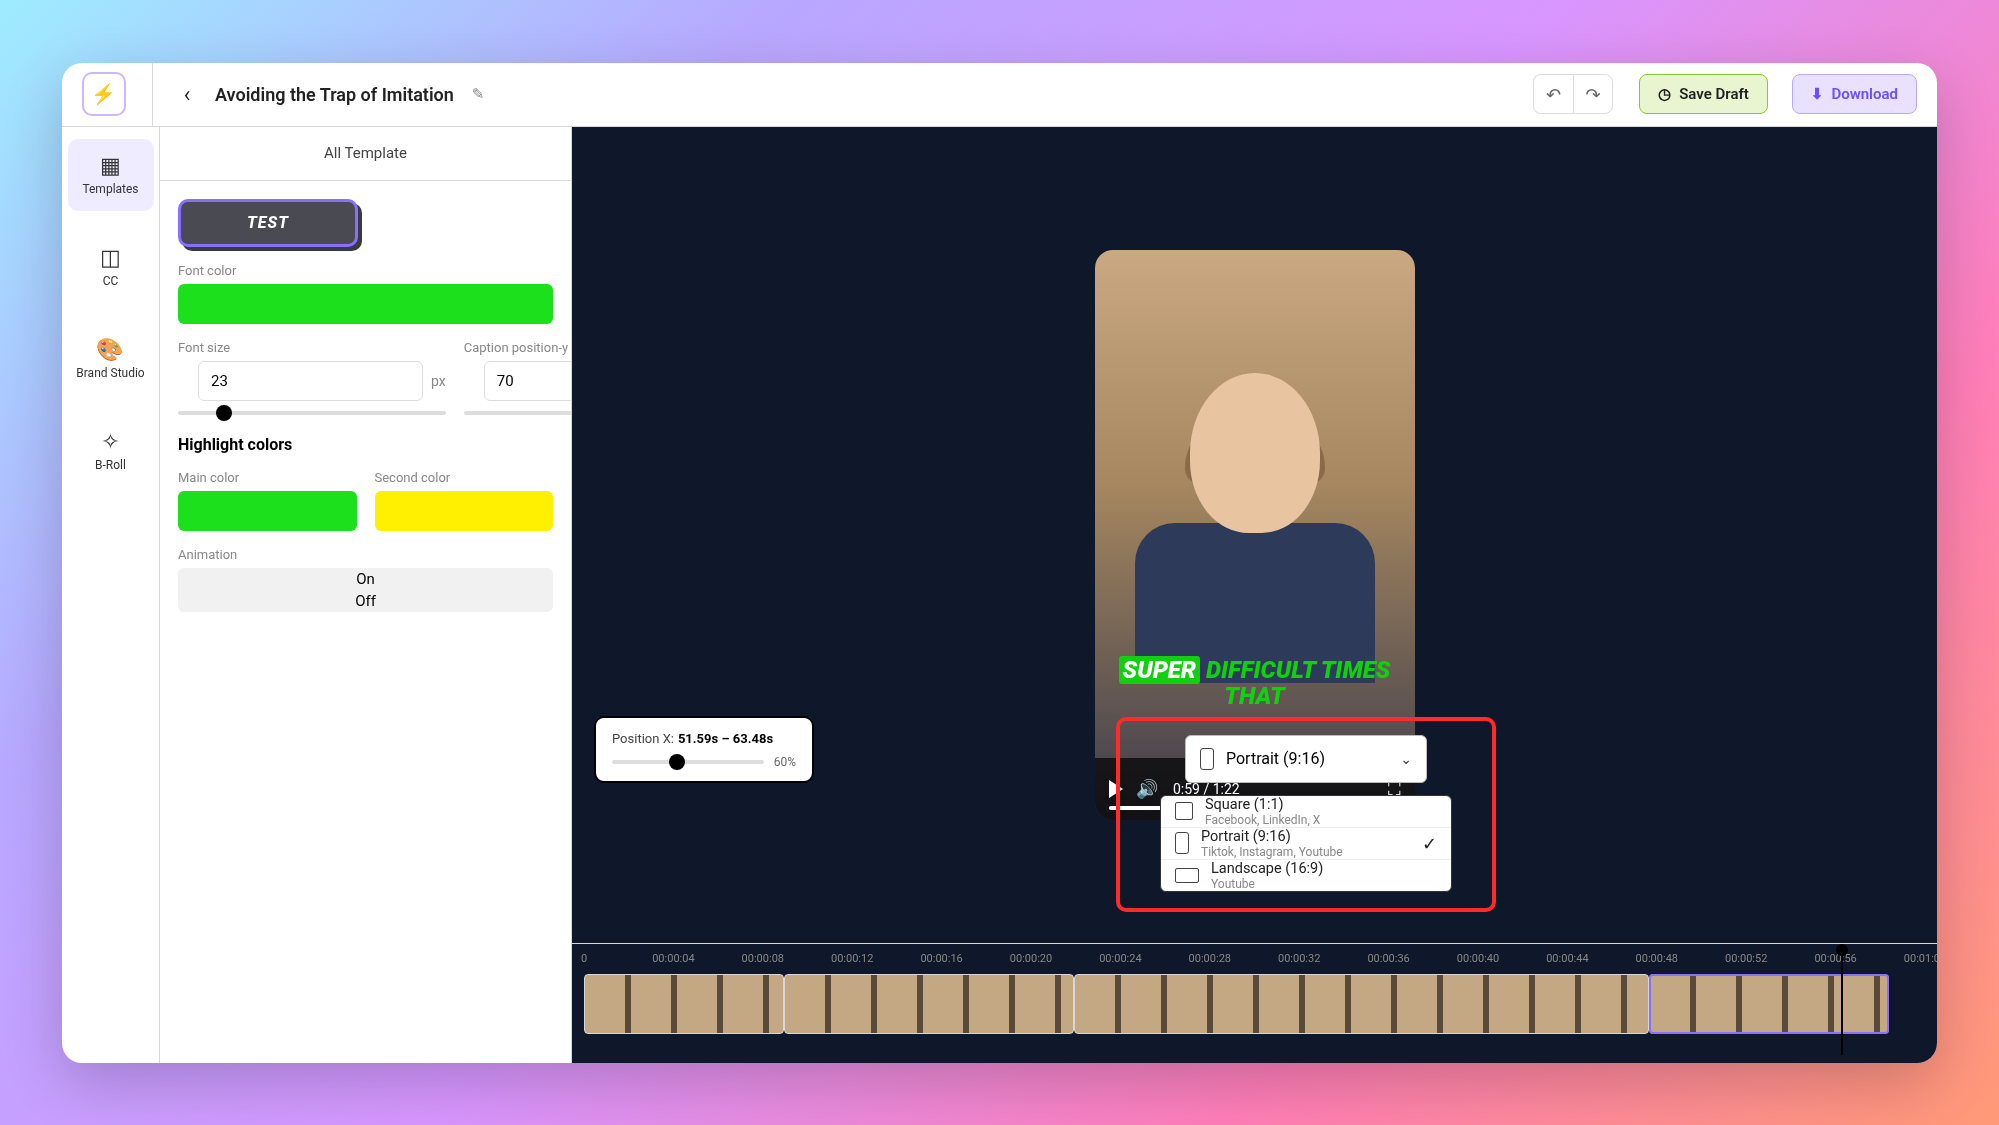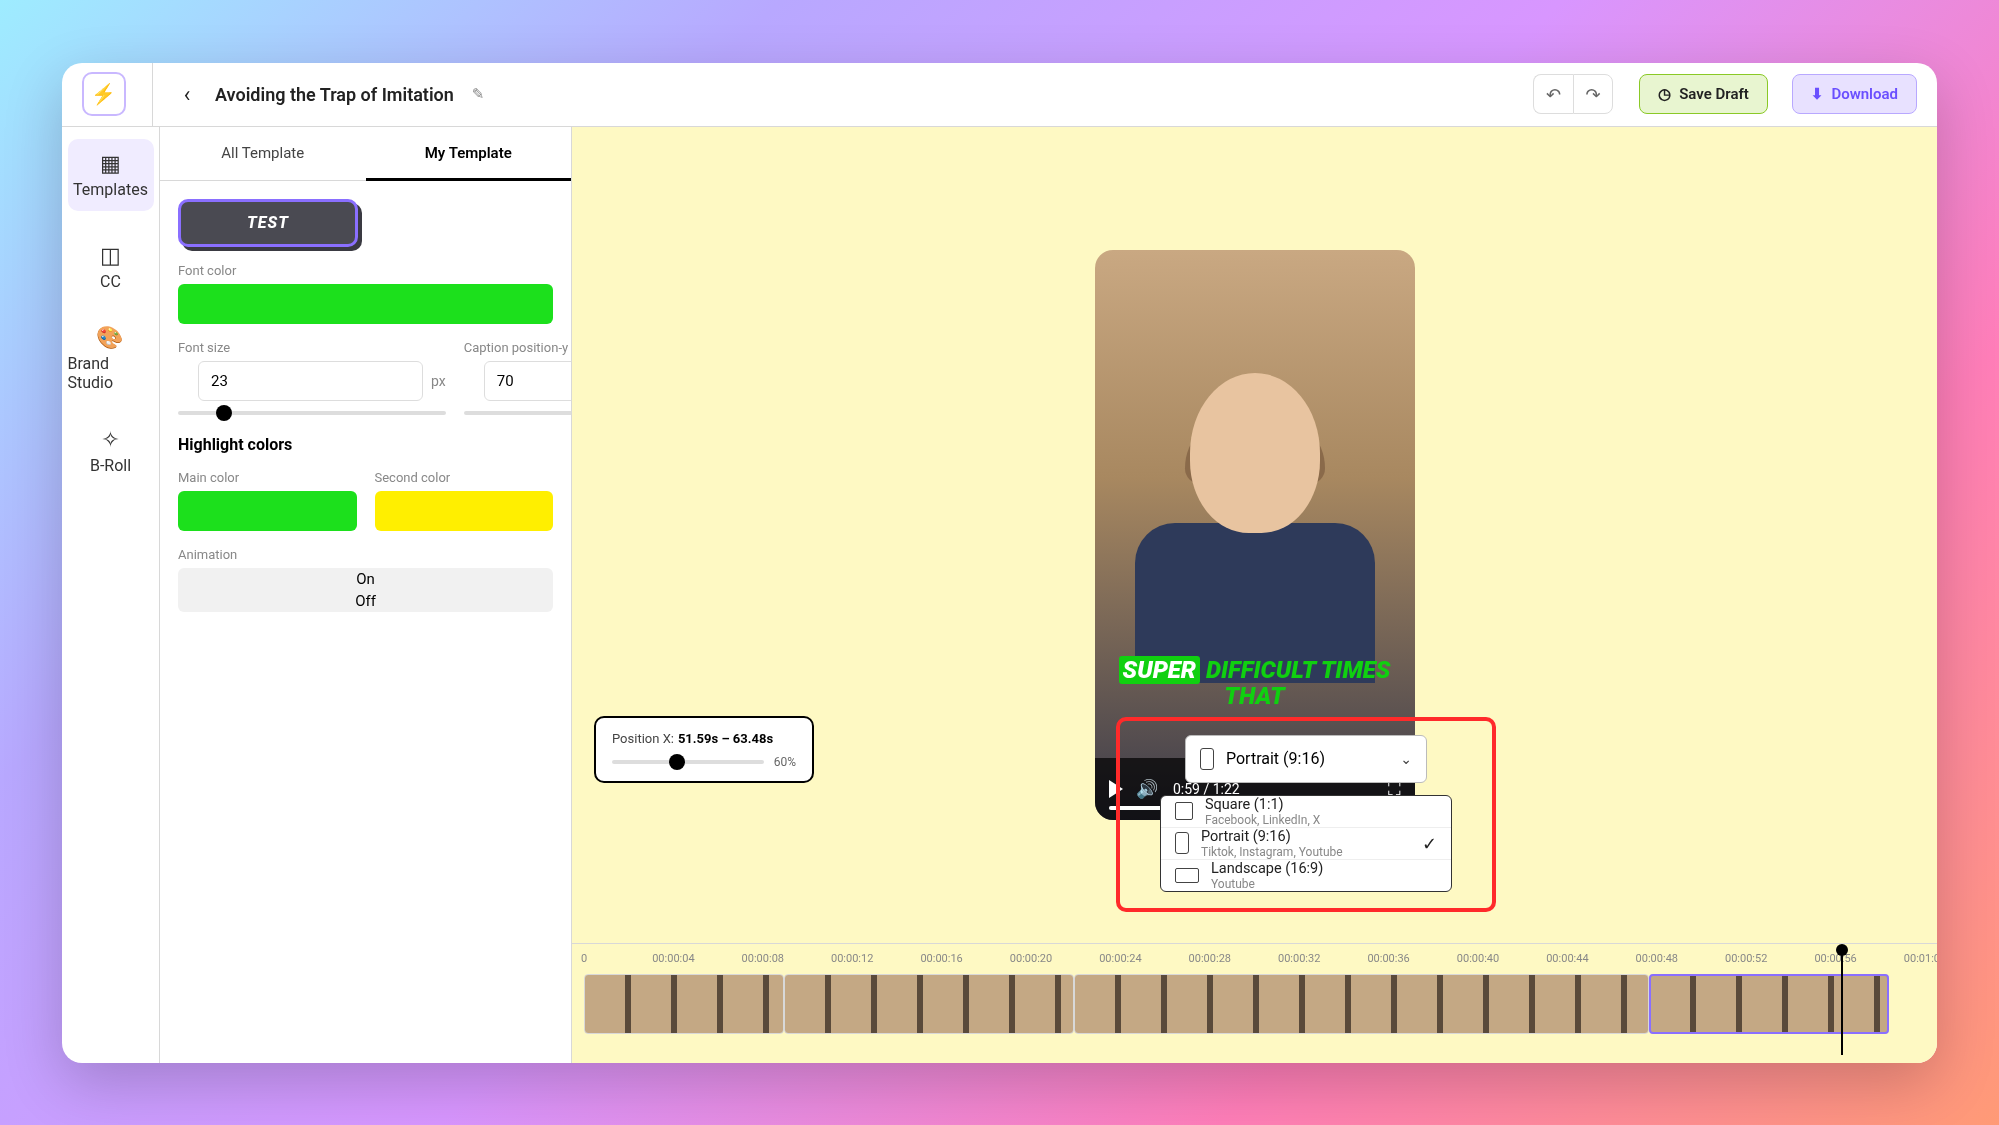--- a/index.html
+++ b/index.html
@@ -16,40 +16,40 @@
 .btn-group { display:flex; gap:0; }
 .btn-group .icon-btn:first-child { border-radius:8px 0 0 8px; border-right:none; }
 .btn-group .icon-btn:last-child { border-radius:0 8px 8px 0; }
 .btn-save { height:40px; padding:0 18px; border:1px solid #8ac926; background:#e8f5d0; border-radius:8px; display:flex; align-items:center; gap:8px; font-size:15px; font-weight:600; color:#222; cursor:pointer; margin-left:12px; }
 .btn-download { height:40px; padding:0 18px; border:1px solid #b8a8ff; background:#e8e1ff; border-radius:8px; display:flex; align-items:center; gap:8px; font-size:15px; font-weight:600; color:#6a4fff; cursor:pointer; margin-left:10px; }
 .body { flex:1; display:flex; overflow:hidden; }
 .sidebar { width:98px; border-right:1px solid #d8d8d8; display:flex; flex-direction:column; align-items:center; padding-top:12px; gap:20px; }
 .side-item { width:86px; height:72px; display:flex; flex-direction:column; align-items:center; justify-content:center; gap:4px; border-radius:10px; cursor:pointer; }
 .side-item.active { background:#f0ecff; }
 .side-icon { font-size:22px; color:#333; }
-.side-label { font-size:16px; color:#333; }
+.side-label { font-size:12px; color:#333; }
 .panel { width:412px; border-right:1px solid #d8d8d8; display:flex; flex-direction:column; }
 .tabs { height:54px; display:flex; border-bottom:1px solid #d8d8d8; }
 .tab { flex:1; display:flex; align-items:center; justify-content:center; font-size:15px; color:#444; cursor:pointer; position:relative; }
 .tab.active { font-weight:600; color:#000; }
 .tab.active::after { content:""; position:absolute; left:0; right:0; bottom:-1px; height:3px; background:#000; }
 .panel-body { padding:18px; display:flex; flex-direction:column; gap:16px; overflow:auto; }
 .test-btn { width:180px; height:48px; border:3px solid #8a6fff; border-radius:10px; display:flex; align-items:center; justify-content:center; font-style:italic; font-weight:800; color:#fff; background:#4a4a52; box-shadow:4px 4px 0 #3a3a42; cursor:pointer; letter-spacing:1px; }
 .field-label { font-size:13px; color:#888; margin-bottom:6px; }
 .color-swatch { height:40px; border-radius:6px; cursor:pointer; }
 .row2 { display:flex; gap:18px; }
 .field { flex:1; display:flex; flex-direction:column; }
 .input-row { display:flex; align-items:center; gap:8px;padding-left:20px; }
 .text-input { flex:1; height:40px; border:1px solid #ddd; border-radius:6px; padding:0 12px; font-size:15px; }
 .unit { font-size:14px; color:#888; }
 .slider { width:100%; }
 .section-title { font-size:16px; font-weight:700; margin-top:4px; }
 .toggle { display:flex; height:44px; border-radius:6px; overflow:hidden;flex-direction:column; }
 .toggle-opt { flex:1; display:flex; align-items:center; justify-content:center; background:#f1f1f1; font-size:15px; cursor:pointer; }
-.canvas { flex:1; position:relative; background:#fef9c3; display:flex; flex-direction:column; }
+.canvas { flex:1; position:relative; background:#0f172a; display:flex; flex-direction:column; }
 .preview-area { flex:1; display:flex; align-items:center; justify-content:center; position:relative; }
 .video-card { width:320px; height:570px; border-radius:18px; background:linear-gradient(180deg,#c9a882 0%,#a88860 40%,#3b3b4a 100%); position:relative; overflow:hidden; }
 .person { position:absolute; left:50%; top:48%; transform:translate(-50%,-50%); width:220px; height:320px; }
 .head { position:absolute; left:50%; top:28%; transform:translate(-50%,-50%); width:130px; height:160px; background:#e8c4a0; border-radius:50% 50% 45% 45%; }
 .hair { position:absolute; left:50%; top:16%; transform:translateX(-50%); width:140px; height:70px; background:#8a6a4a; border-radius:70px 70px 20px 20px; }
 .torso { position:absolute; left:50%; bottom:0; transform:translateX(-50%); width:240px; height:160px; background:#2e3a5a; border-radius:40px 40px 0 0; }
 .caption { position:absolute; left:0; right:0; bottom:110px; text-align:center; font-weight:900; font-style:italic; font-size:24px; line-height:1.1; color:#fff; }
 .caption .hl { background:#10d010; color:#fff; padding:0 4px; border-radius:3px; }
 .caption .g { color:#10d010; }
 .video-controls { position:absolute; left:0; right:0; bottom:0; height:62px; background:rgba(0,0,0,.7); display:flex; align-items:center; padding:0 14px; gap:14px; color:#fff; font-size:14px; }
@@ -130,21 +130,20 @@
       </div>
       <div class="side-item">
         <div class="side-icon">✧</div>
         <div class="side-label">B-Roll</div>
       </div>
     </div>
 
     <div class="panel">
       <div class="tabs">
         <div class="tab">All Template</div>
-        <div class="tab active">My Template</div>
       </div>
       <div class="panel-body">
         <div class="test-btn">TEST</div>
 
         <div class="field">
           <div class="field-label">Font color</div>
           <div class="color-swatch" style="background:#1CE01C"></div>
         </div>
 
         <div class="row2">

